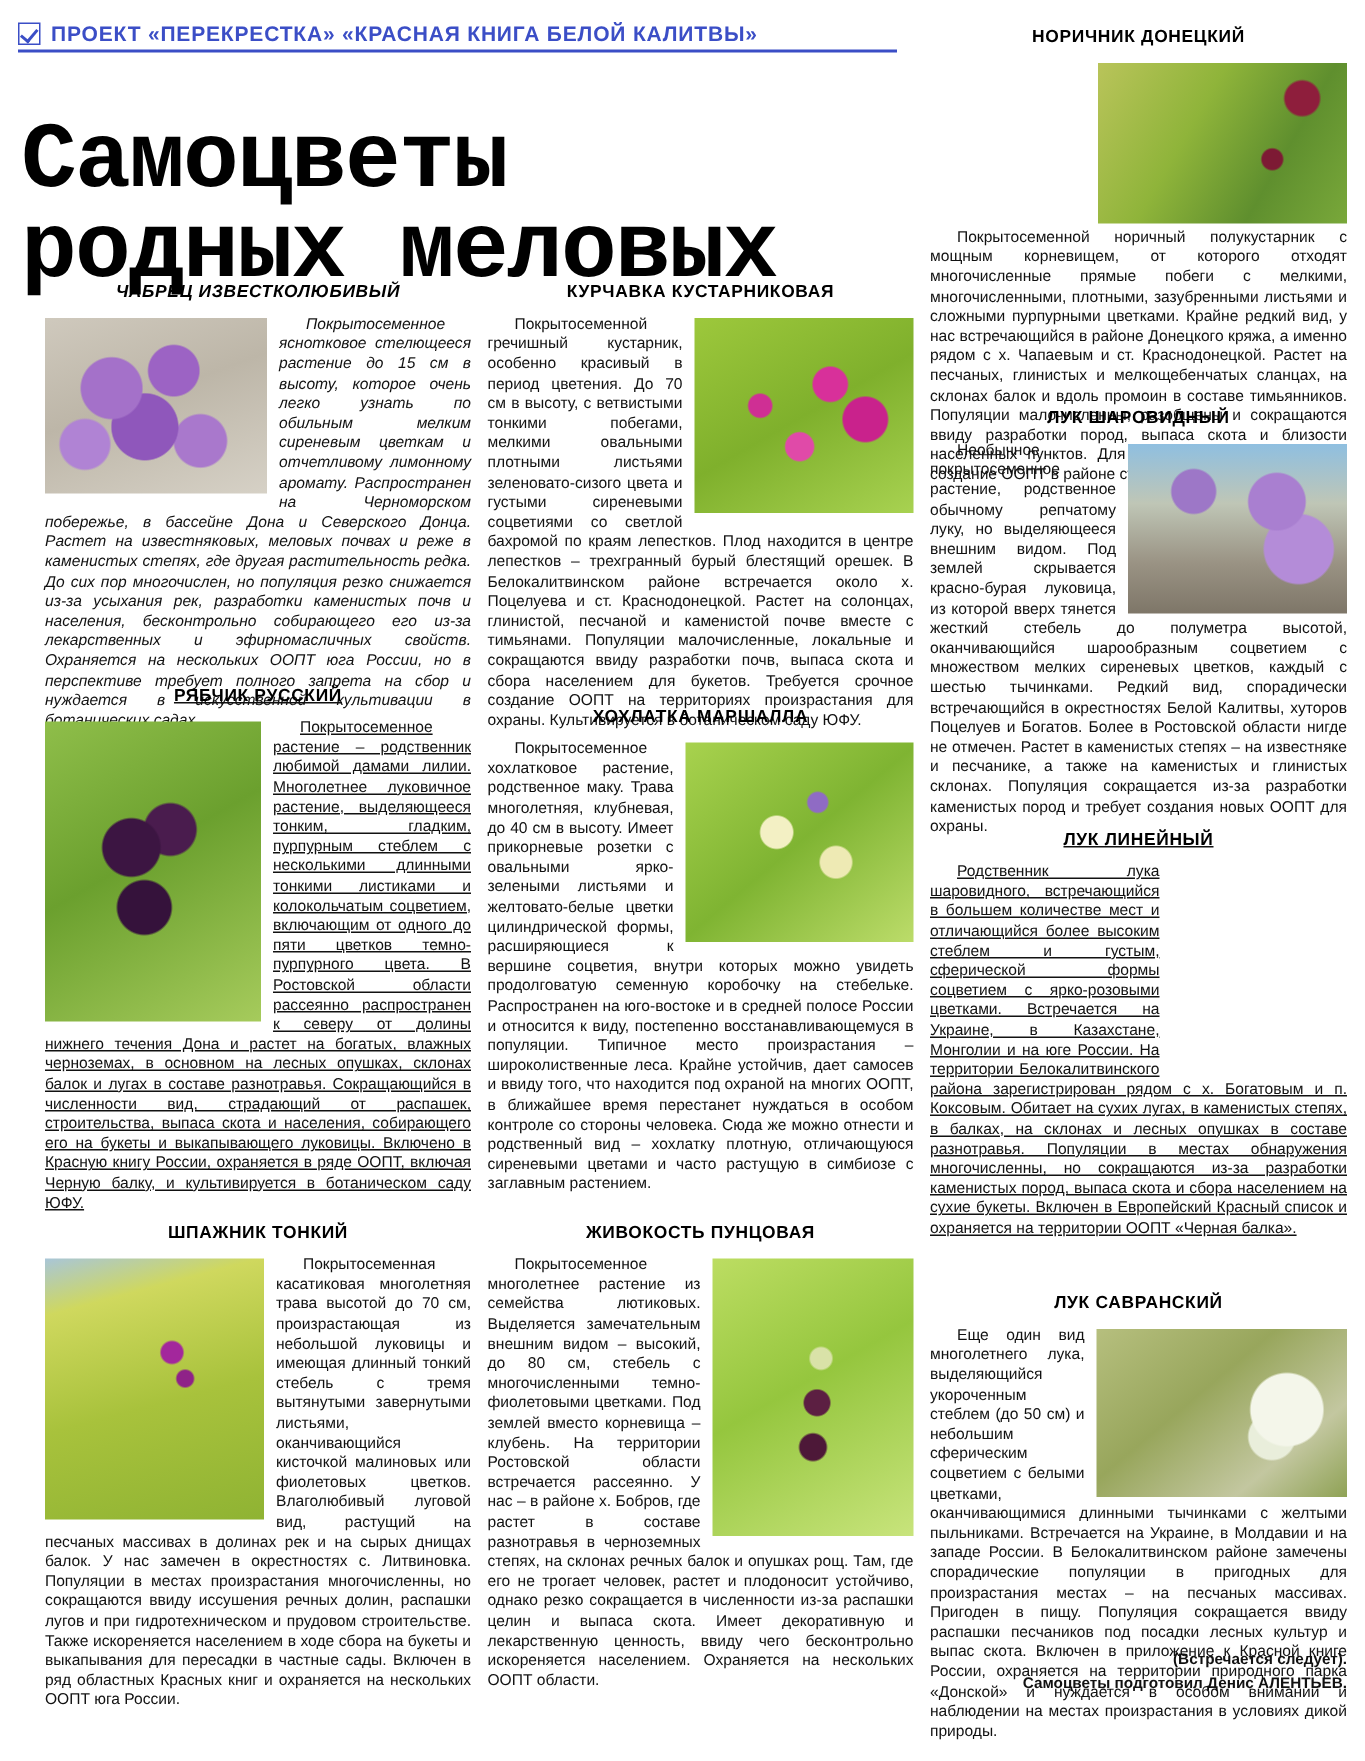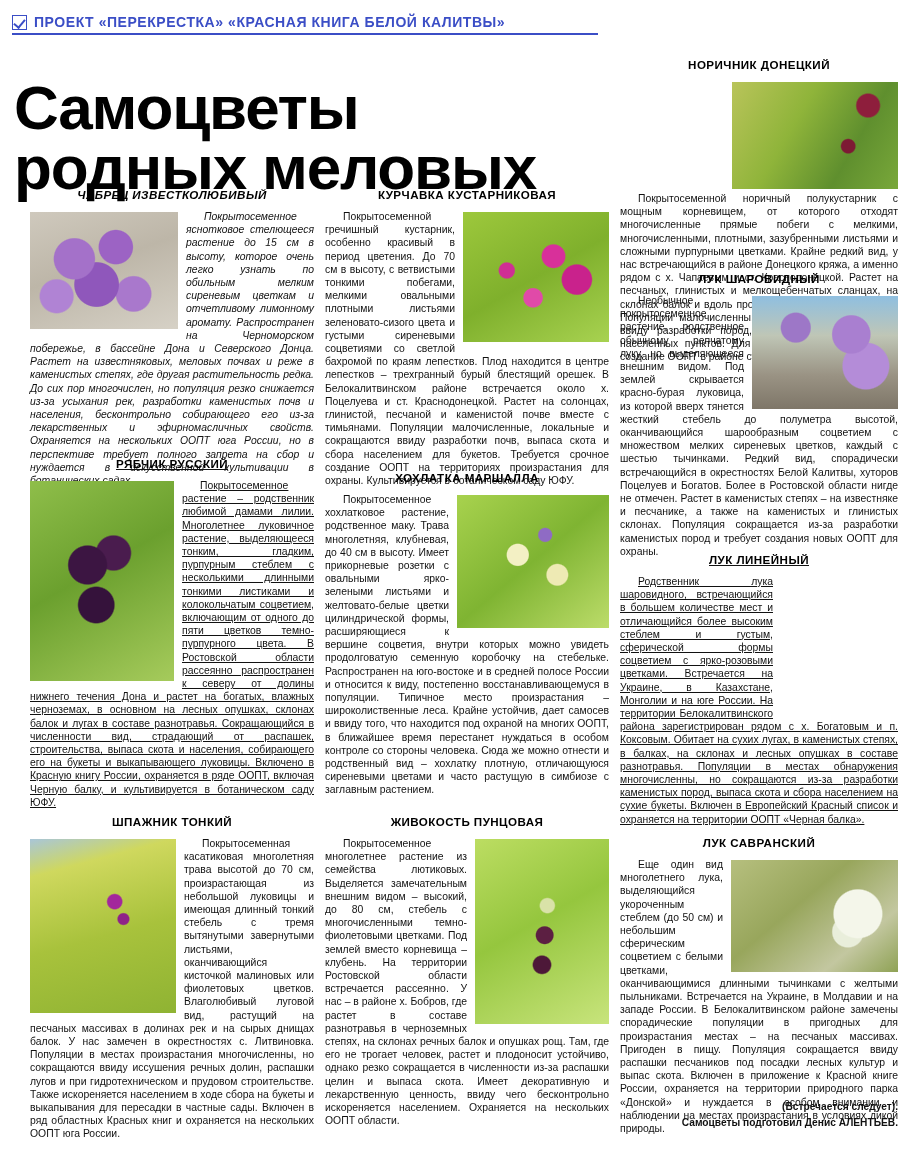--- a/index.html
+++ b/index.html
@@ -58,20 +58,21 @@
   
   .headline {
     position: absolute;
     left: 14px; top: 36px;
     width: 580px;
     font-size: 62px;
     font-weight: 700;
     line-height: 0.98;
     letter-spacing: -1.2px;
     color: #000;
+    font-family: Liberation Mono, monospace;
   }
   .headline .l2 { display:block; }
 
   
   .col { position: absolute; }
   .col-a { left: 30px;  width: 284px; }
   .col-b { left: 325px; width: 284px; }
   .col-c { left: 620px; width: 278px; }
 
   .sec-head {
@@ -238,21 +239,21 @@
 </div>
 
 <div class="col col-b" style="top:815px;">
   <div class="sec-head">ЖИВОКОСТЬ ПУНЦОВАЯ</div>
   <div class="body-text clearfix">
     <span class="photo fr ph-zhivokost" style="width:134px;height:185px;"></span>
     <p>Покрытосеменное многолетнее растение из семейства лютиковых. Выделяется замечательным внешним видом – высокий, до 80 см, стебель с многочисленными темно-фиолетовыми цветками. Под землей вместо корневища – клубень. На территории Ростовской области встречается рассеянно. У нас – в районе х. Бобров, где растет в составе разнотравья в черноземных степях, на склонах речных балок и опушках рощ. Там, где его не трогает человек, растет и плодоносит устойчиво, однако резко сокращается в численности из-за распашки целин и выпаса скота. Имеет декоративную и лекарственную ценность, ввиду чего бесконтрольно искореняется населением. Охраняется на нескольких ООПТ области.</p>
   </div>
 </div>
 
-<div class="col col-c" style="top:18px;margin-top:40px;">
+<div class="col col-c" style="top:18px;">
   <div class="sec-head">НОРИЧНИК ДОНЕЦКИЙ</div>
   <div class="body-text clearfix">
     <span class="photo fr ph-norichnik" style="width:166px;height:107px;"></span>
     <p>Покрытосеменной норичный полукустарник с мощным корневищем, от которого отходят многочисленные прямые побеги с мелкими, многочисленными, плотными, зазубренными листьями и сложными пурпурными цветками. Крайне редкий вид, у нас встречающийся в районе Донецкого кряжа, а именно рядом с х. Чапаевым и ст. Краснодонецкой. Растет на песчаных, глинистых и мелкощебенчатых сланцах, на склонах балок и вдоль промоин в составе тимьянников. Популяции малочисленны, разобщены и сокращаются ввиду разработки пород, выпаса скота и близости населенных пунктов. Для сохранения вида требуется создание ООПТ в районе ст. Краснодонецкой.</p>
   </div>
 </div>
 
 <div class="col col-c" style="top:272px;">
   <div class="sec-head">ЛУК ШАРОВИДНЫЙ</div>
   <div class="body-text clearfix">
@@ -262,21 +263,21 @@
 </div>
 
 <div class="col col-c" style="top:553px;text-decoration:underline;">
   <div class="sec-head">ЛУК ЛИНЕЙНЫЙ</div>
   <div class="body-text clearfix">
     <span class="photo fr ph-luk-lin" style="width:117px;height:135px;"></span>
     <p>Родственник лука шаровидного, встречающийся в большем количестве мест и отличающийся более высоким стеблем и густым, сферической формы соцветием с ярко-розовыми цветками. Встречается на Украине, в Казахстане, Монголии и на юге России. На территории Белокалитвинского района зарегистрирован рядом с х. Богатовым и п. Коксовым. Обитает на сухих лугах, в каменистых степях, в балках, на склонах и лесных опушках в составе разнотравья. Популяции в местах обнаружения многочисленны, но сокращаются из-за разработки каменистых пород, выпаса скота и сбора населением на сухие букеты. Включен в Европейский Красный список и охраняется на территории ООПТ «Черная балка».</p>
   </div>
 </div>
 
-<div class="col col-c" style="top:836px;">
+<div class="col col-c" style="top:862px;">
   <div class="sec-head">ЛУК САВРАНСКИЙ</div>
   <div class="body-text clearfix">
     <span class="photo fr ph-luk-savr" style="width:167px;height:112px;"></span>
     <p>Еще один вид многолетнего лука, выделяющийся укороченным стеблем (до 50 см) и небольшим сферическим соцветием с белыми цветками, оканчивающимися длинными тычинками с желтыми пыльниками. Встречается на Украине, в Молдавии и на западе России. В Белокалитвинском районе замечены спорадические популяции в пригодных для произрастания местах – на песчаных массивах. Пригоден в пищу. Популяция сокращается ввиду распашки песчаников под посадки лесных культур и выпас скота. Включен в приложение к Красной книге России, охраняется на территории природного парка «Донской» и нуждается в особом внимании и наблюдении на местах произрастания в условиях дикой природы.</p>
   </div>
 </div>
 
 <div class="col col-c closing" style="top:1098px;">
   <div>(Встречается следует).</div>
   <div>Самоцветы подготовил Денис АЛЕНТЬЕВ.</div>

